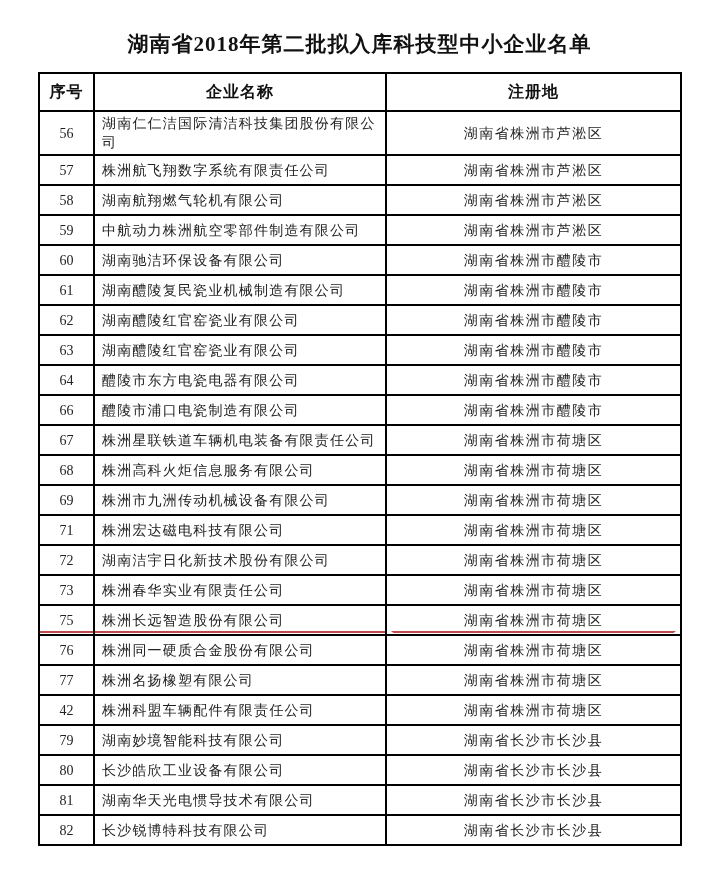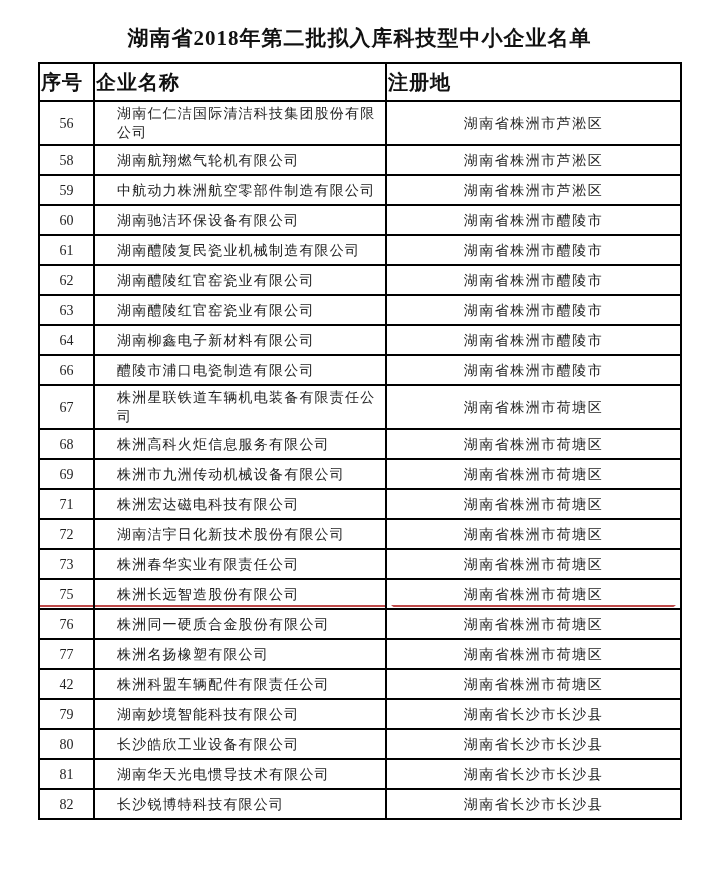--- a/index.html
+++ b/index.html
@@ -13,21 +13,21 @@
     font-family: "Liberation Serif", "DejaVu Serif", serif;
     color: #1c1c1c;
     overflow: hidden;
   }
   .page {
     position: relative;
     width: 719px;
     height: 896px;
   }
   .doc-title {
-    margin: 8px;
+    margin: 14px;
     padding-top: 16px;
     text-align: center;
     font-size: 21px;
     font-weight: bold;
     letter-spacing: 1px;
     color: #111111;
     font-family: "Liberation Serif", "DejaVu Serif", serif;
   }
   table.company-table {
     border-collapse: collapse;
@@ -39,42 +39,42 @@
   .company-table th,
   .company-table td {
     border: 2px solid #000000;
     overflow: hidden;
   }
   .company-table col.c-no  { width: 55px; }
   .company-table col.c-name{ width: 292px; }
   .company-table col.c-loc { width: 295px; }
   .company-table thead th {
     height: 34px;
-    font-size: 20px;
+    font-size: 16px;
     font-weight: bold;
-    text-align: left;
+    text-align: center;
     vertical-align: middle;
     color: #111111;
     letter-spacing: 1px;
   }
   .company-table tbody td {
     height: 24px;
     font-size: 14px;
     line-height: 19px;
     vertical-align: middle;
     color: #222222;
   }
   td.cell-no {
     text-align: center;
     font-size: 15px;
     font-family: "Liberation Serif", "DejaVu Serif", serif;
   }
   td.cell-name {
     text-align: left;
-    padding: 2px 4px 2px 22px;
+    padding: 2px 4px 2px 7px;
     letter-spacing: 1.2px;
     word-break: break-all;
   }
   td.cell-loc {
     text-align: center;
     letter-spacing: 1.5px;
     border-radius: 22px;
   }
   
   tr.underlined td {
@@ -108,20 +108,25 @@
       </tr>
     </thead>
     <tbody>
 
         <tr>
           <td class="cell-no">56</td>
           <td class="cell-name">湖南仁仁洁国际清洁科技集团股份有限公司</td>
           <td class="cell-loc">湖南省株洲市芦淞区</td>
         </tr>
 
+        <tr>
+          <td class="cell-no">57</td>
+          <td class="cell-name">株洲航飞翔数字系统有限责任公司</td>
+          <td class="cell-loc">湖南省株洲市芦淞区</td>
+        </tr>
 
         <tr>
           <td class="cell-no">58</td>
           <td class="cell-name">湖南航翔燃气轮机有限公司</td>
           <td class="cell-loc">湖南省株洲市芦淞区</td>
         </tr>
 
         <tr>
           <td class="cell-no">59</td>
           <td class="cell-name">中航动力株洲航空零部件制造有限公司</td>
@@ -147,21 +152,21 @@
         </tr>
 
         <tr>
           <td class="cell-no">63</td>
           <td class="cell-name">湖南醴陵红官窑瓷业有限公司</td>
           <td class="cell-loc">湖南省株洲市醴陵市</td>
         </tr>
 
         <tr>
           <td class="cell-no">64</td>
-          <td class="cell-name">湖南柳鑫电子新材料有限公司</td>
+          <td class="cell-name">醴陵市东方电瓷电器有限公司</td>
           <td class="cell-loc">湖南省株洲市醴陵市</td>
         </tr>
 
 
         <tr>
           <td class="cell-no">66</td>
           <td class="cell-name">醴陵市浦口电瓷制造有限公司</td>
           <td class="cell-loc">湖南省株洲市醴陵市</td>
         </tr>
 

